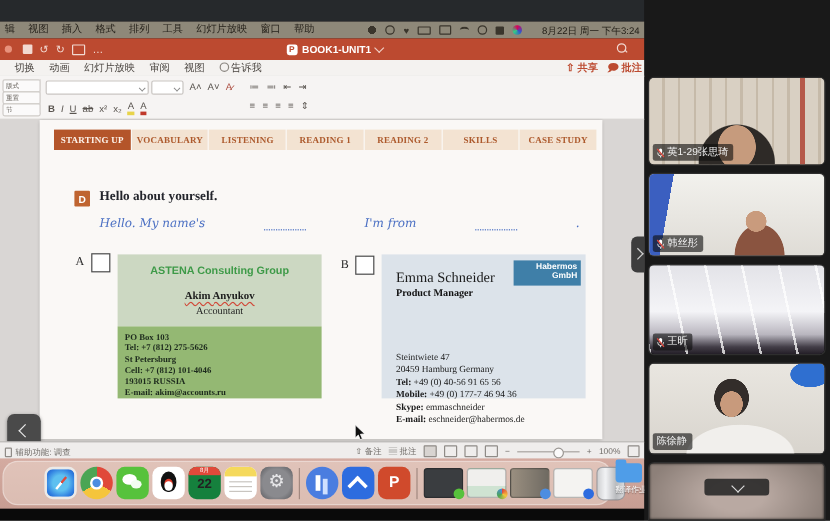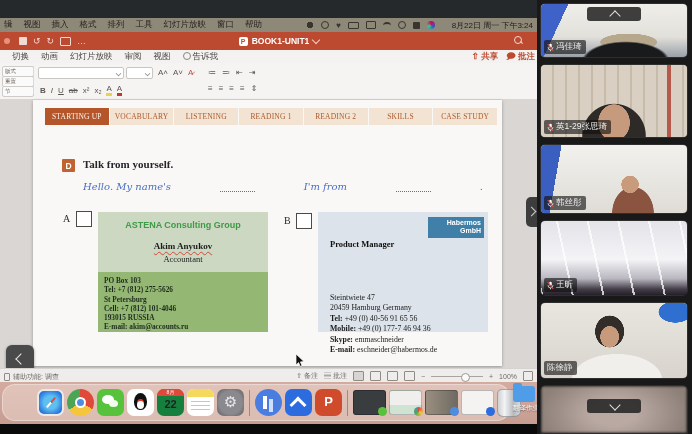--- a/index.html
+++ b/index.html
@@ -52,21 +52,21 @@
   .ric-sa{font-size:8px;color:#5f9e57;line-height:14px;font-weight:bold;}
   .ric-di{background:linear-gradient(135deg,#f5e1ce 50%,#e0ddda 50%);border-color:#b98d5f;}
   .fillrow{display:flex;align-items:center;gap:2px;font-size:6px;color:#5a5550;height:11px;}
   .diam{width:6px;height:6px;border:1px solid #8f8b87;transform:rotate(45deg) scale(.8);display:inline-block;}
 
   
   .canvas{left:0;top:99px;width:537px;height:269px;background:#d9d6d4;}
   .slide{left:33px;top:100px;width:469px;height:266px;background:#faf8f6;box-shadow:0 1px 3px rgba(0,0,0,.3);}
 
   .tabsrow{left:45px;top:108px;width:452px;height:17px;display:flex;gap:1px;}
-  .stab{flex:1;display:flex;align-items:center;justify-content:center;font-family:"Liberation Serif",serif;font-weight:normal;font-size:7.5px;letter-spacing:.2px;background:#f3e3d2;color:#ad5a2d;}
+  .stab{flex:1;display:flex;align-items:center;justify-content:center;font-family:"Liberation Serif",serif;font-weight:bold;font-size:7.5px;letter-spacing:.2px;background:#f3e3d2;color:#ad5a2d;}
   .stab.active{background:#b4552a;color:#fdf4ec;}
 
   .dbadge{left:62px;top:159px;width:13px;height:13px;background:#bf6430;color:#fff;font-weight:bold;font-size:8.5px;display:flex;align-items:center;justify-content:center;border-radius:1px;}
   .extitle{left:83px;top:158px;font-family:"Liberation Serif",serif;font-weight:bold;font-size:11px;color:#23252c;}
   .handw{left:83px;top:181px;width:400px;font-family:"DejaVu Serif",serif;font-style:italic;font-size:10px;color:#4a6fc3;display:flex;align-items:flex-end;white-space:nowrap;gap:47px;}
   .dots{border-bottom:1.3px dotted #4a6fc3;height:9px;display:inline-block;}
 
   .marker{font-family:"Liberation Serif",serif;font-size:10px;color:#2a2a2a;}
   .cbox{width:14px;height:14px;background:#fff;border:1.3px solid #4a4a4a;}
 
@@ -320,21 +320,21 @@
     <div class="stab active">STARTING UP</div>
     <div class="stab">VOCABULARY</div>
     <div class="stab">LISTENING</div>
     <div class="stab">READING 1</div>
     <div class="stab">READING 2</div>
     <div class="stab">SKILLS</div>
     <div class="stab">CASE STUDY</div>
   </div>
 
   <div class="abs dbadge">D</div>
-  <div class="abs extitle">Talk from yourself.</div>
+  <div class="abs extitle">Hello about yourself.</div>
 
   <div class="abs handw">
     <span>Hello. My name's</span>
     <span class="dots" style="width:96px;margin:0 2px;"></span>
     <span>I'm from</span>
     <span class="dots" style="width:96px;margin:0 2px;"></span>
     <span>.</span>
   </div>
 
   <div class="abs marker" style="left:63px;top:213px;">A</div>
@@ -355,20 +355,21 @@
     </div>
   </div>
 
   <div class="abs marker" style="left:284px;top:215px;">B</div>
   <div class="abs cbox" style="left:296px;top:213px;"></div>
   <div class="abs cardB">
     <div class="cb-badge">
       <div>Habermos</div>
       <div>GmbH</div>
     </div>
+    <div class="cb-name">Emma Schneider</div>
     <div class="cb-role">Product Manager</div>
     <div class="cb-lines">
       <div><b></b> <span>Steintwiete 47</span></div>
       <div><b></b> <span>20459 Hamburg Germany</span></div>
       <div><b>Tel:</b> <span>+49 (0) 40-56 91 65 56</span></div>
       <div><b>Mobile:</b> <span>+49 (0) 177-7 46 94 36</span></div>
       <div><b>Skype:</b> <span>emmaschneider</span></div>
       <div><b>E-mail:</b> <span>eschneider@habermos.de</span></div>
     </div>
   </div>
@@ -439,35 +440,20 @@
     <div class="foldico"></div>
     <div class="foldlabel">翻译作业</div>
   </div>
   <div class="abs botstrip"></div>
 
   <div class="abs sidebar"></div>
   <div class="abs handle">
       <span class="chevR"></span>
     </div>
 
-  <div class="tile" style="top:3px;height:55px;">
-    <div class="scene s1"></div>
-    <div class="chevbtn" style="top:3px;">
-        <span class="cu"></span>
-      </div>
-    <div class="plabel">
-      <svg width="7" height="9" viewBox="0 0 10 12">
-          <rect x="3.2" y="0.5" width="3.6" height="6" rx="1.8" fill="#fff"></rect>
-          <path d="M1.5 5.5 a3.5 4 0 0 0 7 0" fill="none" stroke="#fff" stroke-width="1"></path>
-          <line x1="5" y1="9.5" x2="5" y2="11.5" stroke="#fff" stroke-width="1"></line>
-          <line x1="1" y1="1" x2="9" y2="11" stroke="#e0483e" stroke-width="1.6"></line>
-        </svg>
-      <span>冯佳琦</span>
-    </div>
-  </div>
 
   <div class="tile" style="top:64px;height:74px;">
     <div class="scene s2"></div>
     <div class="plabel">
       <svg width="7" height="9" viewBox="0 0 10 12">
           <rect x="3.2" y="0.5" width="3.6" height="6" rx="1.8" fill="#fff"></rect>
           <path d="M1.5 5.5 a3.5 4 0 0 0 7 0" fill="none" stroke="#fff" stroke-width="1"></path>
           <line x1="5" y1="9.5" x2="5" y2="11.5" stroke="#fff" stroke-width="1"></line>
           <line x1="1" y1="1" x2="9" y2="11" stroke="#e0483e" stroke-width="1.6"></line>
         </svg>

